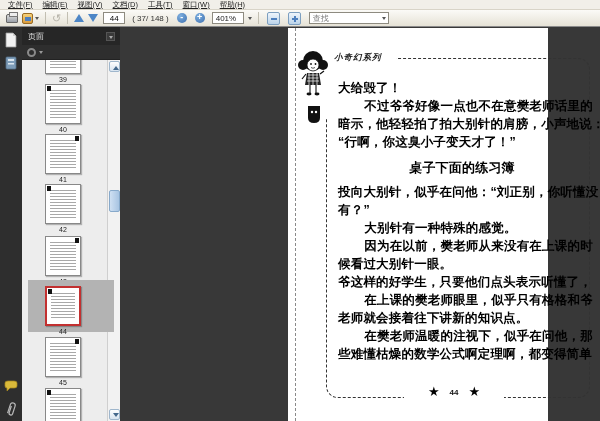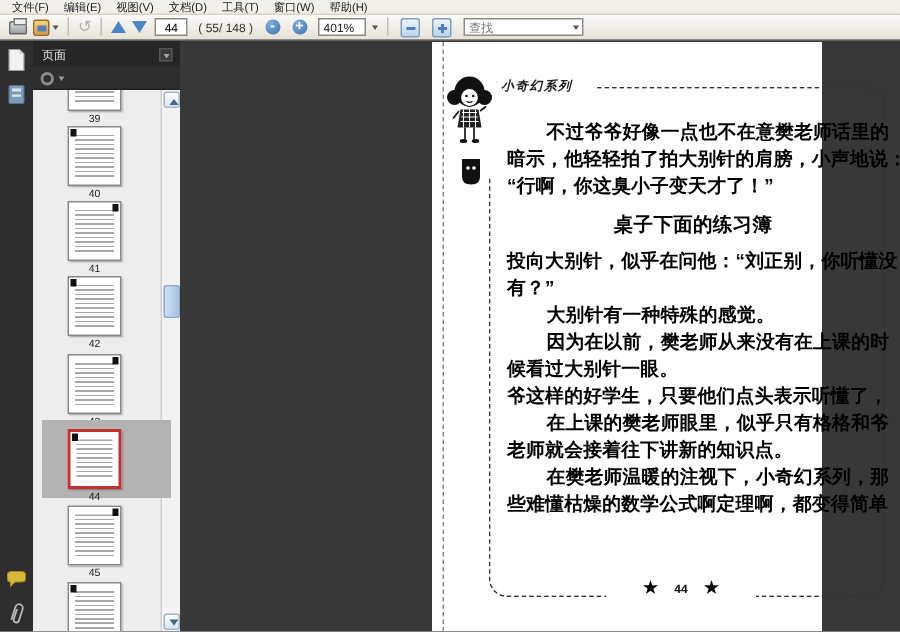--- a/index.html
+++ b/index.html
@@ -4,21 +4,21 @@
 <style>
   * { margin:0; padding:0; box-sizing:border-box; }
   html,body { width:600px; height:421px; overflow:hidden; }
   body { font-family:"Liberation Sans", sans-serif; }
   #app { position:relative; width:600px; height:421px; background:#3a3a3a; overflow:hidden; }
 
   
   .menubar { position:absolute; left:0; top:0; width:600px; height:10px;
     background:linear-gradient(#f7f5f0,#ecc); background:#f1efe9; border-bottom:1px solid #d8d4c8;
     display:flex; align-items:center; padding-left:3px; z-index:30; }
-  .menu-item { font-size:7.5px; color:#222; padding:0 5px; line-height:10px; cursor:default; }
+  .menu-item { font-size:7.5px; color:#222; padding:0 5px; line-height:10px; cursor:default;text-decoration:underline; }
 
   
   .toolbar { position:absolute; left:0; top:10px; width:600px; height:17px;
     background:linear-gradient(#fbfaf7,#e6e2d6); border-bottom:1px solid #8a8a8a;
     display:flex; align-items:center; padding-left:4px; z-index:30; }
   .tb-sep { width:1px; height:12px; background:#c2bfb2; margin:0 4px; }
   .tb-btn { height:14px; display:flex; align-items:center; justify-content:center; margin:0 2px; }
   .caret { width:0; height:0; border-left:2.5px solid transparent; border-right:2.5px solid transparent;
     border-top:3px solid #555; margin-left:2px; }
   .printer-body { width:12px; height:9px; background:linear-gradient(#dcdcdc,#9aa0a8); border:1px solid #666; border-radius:2px 2px 1px 1px; position:relative; }
@@ -118,21 +118,21 @@
         <span class="undo-ic">↺</span>
       </div>
     <div class="tb-sep"></div>
     <div class="tb-btn">
         <span class="arr-up"></span>
       </div>
     <div class="tb-btn">
         <span class="arr-dn"></span>
       </div>
     <input class="page-box" value="44" style="">
-    <span class="page-count">( 55/ 148 )</span>
+    <span class="page-count">( 37/ 148 )</span>
     <div class="tb-btn">
         <span class="zoom-circle">-</span>
       </div>
     <div class="tb-btn">
         <span class="zoom-circle">+</span>
       </div>
     <div class="zoom-box">401%</div>
     <div class="tb-btn">
         <span class="caret"></span>
       </div>
@@ -246,33 +246,34 @@
           <ellipse cx="13" cy="44" rx="2.5" ry="1.4" fill="#111"></ellipse>
           <ellipse cx="21" cy="44" rx="2.5" ry="1.4" fill="#111"></ellipse>
           <path d="M12 56 h12 v12 q0 5 -6 5 q-6 0 -6 -5 z" fill="#111"></path>
           <circle cx="16" cy="62" r="1.2" fill="#fff"></circle>
           <circle cx="20" cy="62" r="1.2" fill="#fff"></circle>
         </svg>
       </div>
       <div class="series-title">小奇幻系列</div>
 
       <div class="textcol" id="textcol">
+          <div class="line">大给毁了！</div>
           <div class="line indent">不过爷爷好像一点也不在意樊老师话里的</div>
           <div class="line">暗示，他轻轻拍了拍大别针的肩膀，小声地说：</div>
           <div class="line">“行啊，你这臭小子变天才了！”</div>
           <div class="line heading">桌子下面的练习簿</div>
           <div class="line">投向大别针，似乎在问他：“刘正别，你听懂没</div>
           <div class="line">有？”</div>
           <div class="line indent">大别针有一种特殊的感觉。</div>
           <div class="line indent">因为在以前，樊老师从来没有在上课的时</div>
           <div class="line">候看过大别针一眼。</div>
           <div class="line">爷这样的好学生，只要他们点头表示听懂了，</div>
           <div class="line indent">在上课的樊老师眼里，似乎只有格格和爷</div>
           <div class="line">老师就会接着往下讲新的知识点。</div>
-          <div class="line indent">在樊老师温暖的注视下，小奇幻系列，那</div>
+          <div class="line indent">在樊老师温暖的注视下，似乎在问他，那</div>
           <div class="line">些难懂枯燥的数学公式啊定理啊，都变得简单</div>
         </div>
 
       <div class="page-footer">
         <span class="star">★</span>
         <span class="pf-num">44</span>
         <span class="star">★</span>
       </div>
     </div>
   </div>

